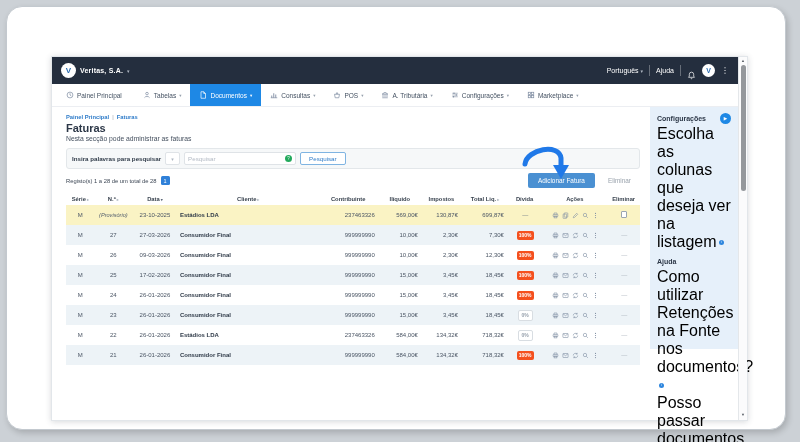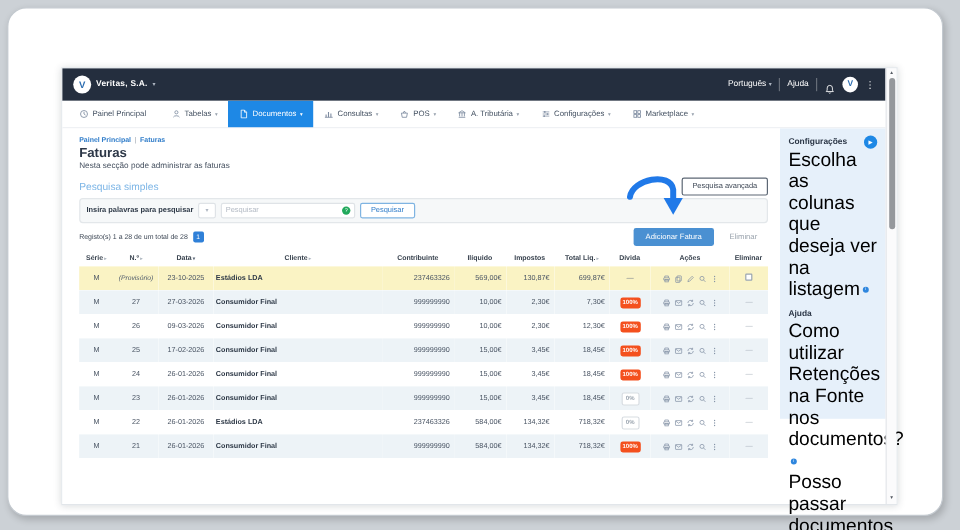--- a/index.html
+++ b/index.html
@@ -254,24 +254,20 @@
         <div class="main">
 
           <div class="breadcrumb">
             <span>Painel Principal</span>
             <span class="bc-sep">|</span>
             <span>Faturas</span>
           </div>
           <div class="page-title">Faturas</div>
           <div class="page-sub">Nesta secção pode administrar as faturas</div>
 
-          <div class="section-row">
-            <span class="section-title">Pesquisa simples</span>
-            <button class="adv-btn">Pesquisa avançada</button>
-          </div>
 
           <div class="search-panel">
             <span class="search-label">Insira palavras para pesquisar</span>
             <span class="search-select">
               <span class="caret">▾</span>
             </span>
             <span class="search-input-wrap">
               <input type="text" placeholder="Pesquisar" style="">
               <span class="q-icon">?</span>
             </span>

